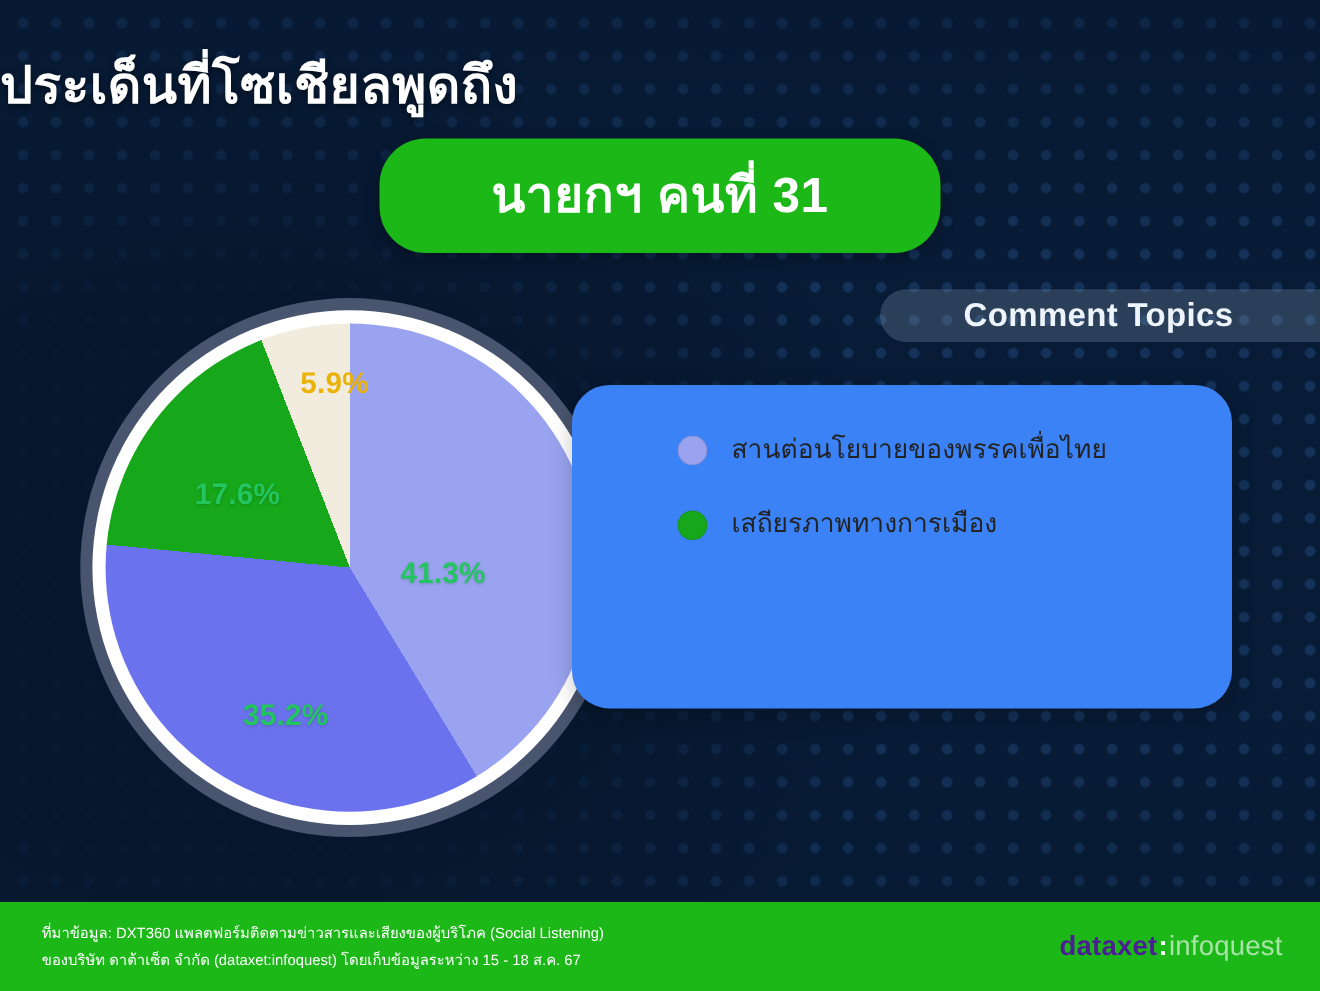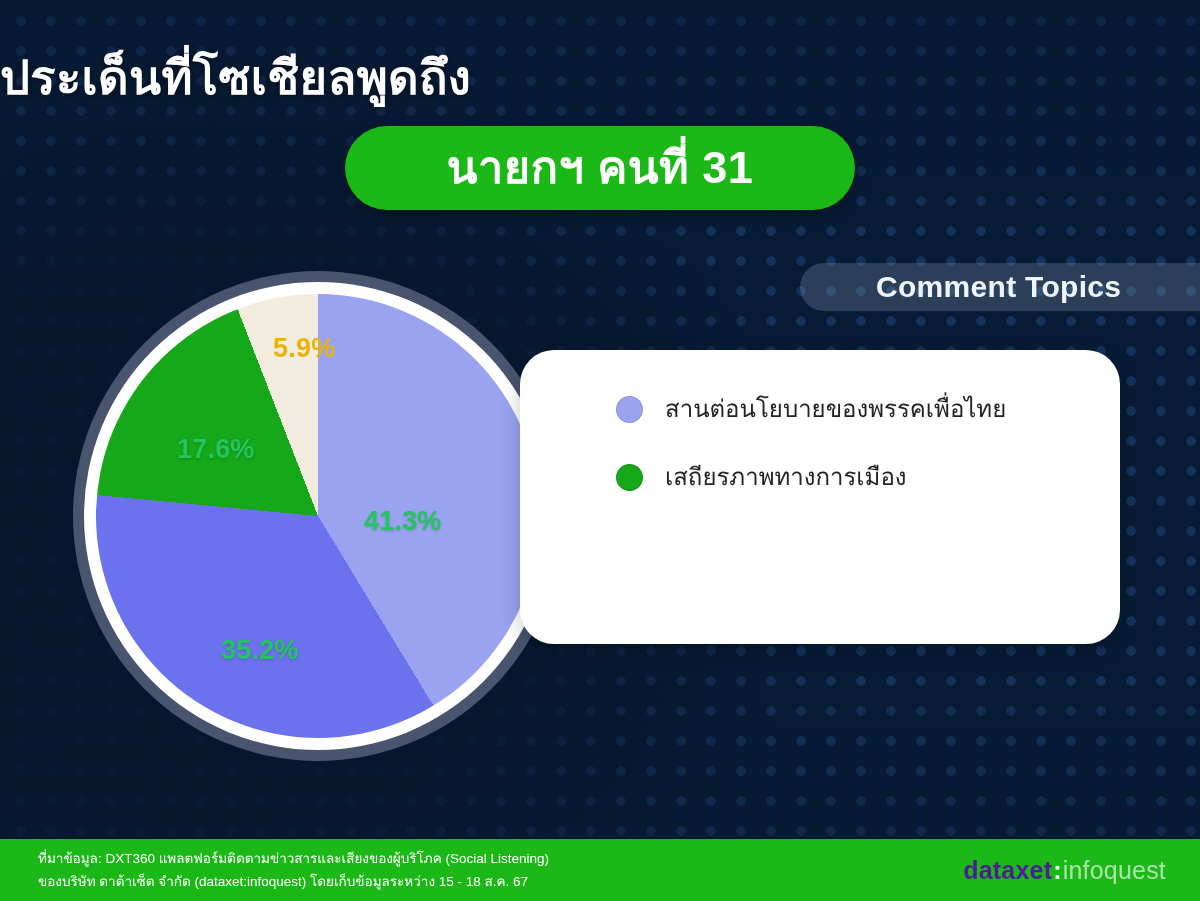--- a/index.html
+++ b/index.html
@@ -33,21 +33,21 @@
     font-size:47px;
     font-weight:bold;
     letter-spacing:.4px;
     padding-top:52px;
     text-shadow:0 2px 6px rgba(0,0,0,.45);
     line-height:1.1;
   }
   #headline-badge{
     margin:22px auto 0;
     width:510px;
-    height:84px;
+    height:104px;
     background:#1cb818;
     border-radius:42px;
     display:flex; align-items:center; justify-content:center;
     box-shadow:0 4px 14px rgba(0,0,0,.30);
   }
   #headline-badge-text{
     color:#ffffff;
     font-size:45px;
     font-weight:bold;
     letter-spacing:.5px;
@@ -103,21 +103,21 @@
   #pct-0{ left:291px; top:235px; }
   #pct-1{ left:148px; top:364px; }
   #pct-2{ left:104px; top:163px; }
   #pct-3{ left:200px; top:62px;  }
 
   
   #legend-card{
     position:absolute;
     left:520px; top:350px;
     width:600px; height:294px;
-    background:#ffffff;
+    background:#3b82f6;
     border-radius:34px;
     box-shadow:0 6px 20px rgba(0,0,0,.22);
     padding:30px 0 0 96px;
   }
   .legend-item{
     display:flex;
     align-items:center;
     height:58px;
     margin-bottom:10px;
   }
@@ -132,21 +132,21 @@
     color:#232323;
     font-size:24px;
     line-height:1.2;
     white-space:nowrap;
   }
 
   
   #footer{
     position:absolute;
     left:0; bottom:0;
-    width:1200px; height:62px;
+    width:1200px; height:81px;
     background:#1cb818;
     display:flex;
     align-items:center;
     justify-content:space-between;
     padding:0 34px 0 38px;
   }
   #footer-source{ color:#ffffff; font-size:13.5px; line-height:1.72; }
   #footer-logo{ font-size:25px; letter-spacing:.2px; white-space:nowrap; }
   #footer-logo .brand-a{ color:#4c1d95; font-weight:bold;margin-left:12px; }
   #footer-logo .brand-sep{ color:#ffffff; font-weight:bold; padding:0 1px; }

